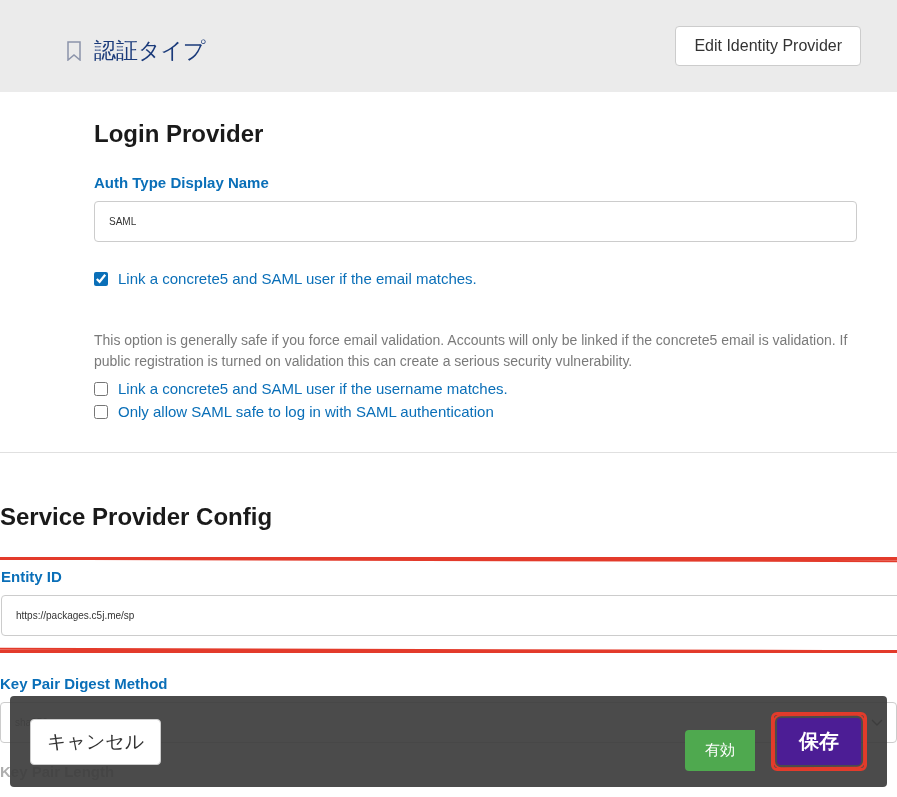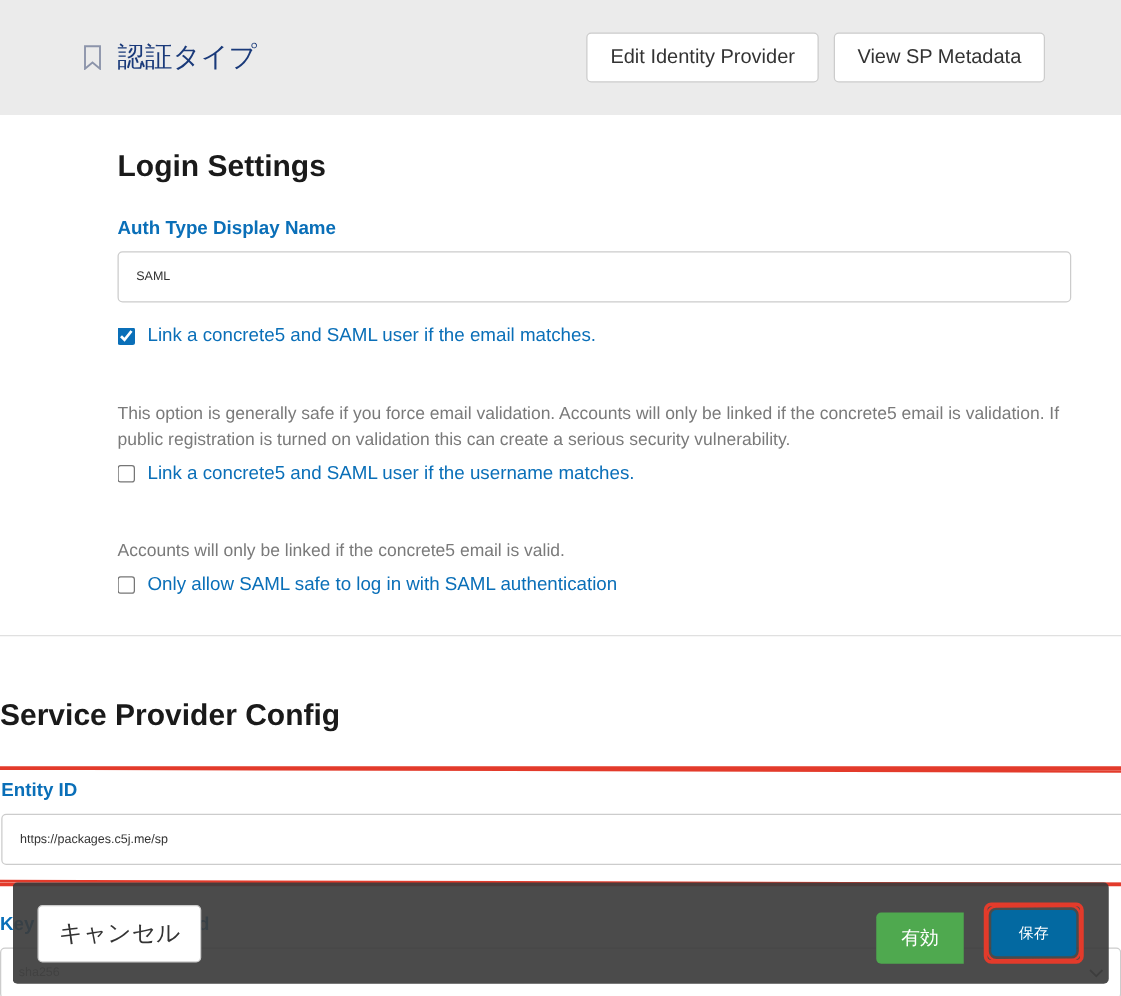--- a/index.html
+++ b/index.html
@@ -5,23 +5,23 @@
 * { box-sizing: border-box; margin: 0; padding: 0; }
 body {
   font-family: -apple-system, BlinkMacSystemFont, "Helvetica Neue", Arial, sans-serif;
   background: #fff;
   color: #333;
   font-size: 15px;
   width: 897px;
 }
 .header {
   background: #ebebeb;
-  padding: 26px 61px 26px 66px;
+  padding: 26px 36px 26px 66px;
   display: flex;
-  align-items: center;
+  align-items: flex-end;
   justify-content: space-between;
 }
 .header-left { display: flex; align-items: center; gap: 12px; }
 .bookmark-icon { width: 16px; height: 20px; stroke: #8c94aa; stroke-width: 1.5; fill: none; }
 .header-title { font-size: 22px; color: #1a3a7a; font-weight: 400; }
 .header-buttons { display: flex; gap: 12px; }
 .btn-outline {
   background: #fff;
   border: 1px solid #ccc;
   border-radius: 4px;
@@ -34,21 +34,21 @@
 .section-title { font-size: 24px; font-weight: 700; color: #1a1a1a; margin-bottom: 26px; }
 .field-label { font-size: 15px; font-weight: 700; color: #0a6fb8; margin-bottom: 10px; display: block; }
 .text-input {
   width: 100%;
   border: 1px solid #ccc;
   border-radius: 4px;
   padding: 14px 14px;
   font-size: 10px;
   color: #333;
 }
-.mb-wide { margin-bottom: 18px; }
+.mb-wide { margin-bottom: 28px; }
 .checkbox-row { display: flex; align-items: center; gap: 10px; margin-bottom: 6px; }
 .checkbox-row input[type="checkbox"] { width: 14px; height: 14px; accent-color: #0a6fb8; cursor: pointer; }
 .checkbox-label { color: #0a6fb8; font-size: 15px; cursor: pointer; }
 .help-text { color: #7a7a7a; font-size: 14px; line-height: 1.5; margin-bottom: 8px; margin-top: 43px; }
 .divider { border: none; border-top: 1px solid #e0e0e0; margin: 32px 0 0 0; width: 100%; }
 .section2 { padding: 50px 0 0 0; }
 .highlight-box {
   border: 3px solid #e33b2b;
   border-radius: 8px;
   padding: 8px 12px 14px 12px;
@@ -89,59 +89,57 @@
 }
 .save-highlight {
   border: 3px solid #e33b2b; border-radius: 6px; padding: 3px;
   display: inline-block; position: relative;
 }
 .save-highlight::before {
   content: ''; position: absolute; inset: -1px; border: 2px solid #e33b2b;
   border-radius: 8px; transform: rotate(-0.2deg); pointer-events: none;
 }
 .btn-save {
-  background: #0369a1; color: #fff; border: none; border-radius: 4px;
-  padding: 10px 22px; font-size: 12px; cursor: pointer;
+  background: #4c1d95; color: #fff; border: none; border-radius: 4px;
+  padding: 10px 22px; font-size: 20px; cursor: pointer; font-weight: bold;
 }
 </style>
 </head>
 <body>
 
 <div class="header">
   <div class="header-left">
     <svg class="bookmark-icon" viewBox="0 0 16 20">
         <path d="M2 1 H14 V19 L8 14 L2 19 Z"></path>
       </svg>
     <span class="header-title">認証タイプ</span>
   </div>
   <div class="header-buttons">
     <button class="btn-outline">Edit Identity Provider</button>
-    <button class="btn-outline">View SP Metadata</button>
   </div>
 </div>
 
 <div class="content">
-  <h2 class="section-title">Login Settings</h2>
+  <h2 class="section-title">Login Provider</h2>
 
   <div class="mb-wide">
     <label class="field-label">Auth Type Display Name</label>
     <input class="text-input" type="text" value="SAML" style="">
   </div>
 
   <div class="checkbox-row">
     <input type="checkbox" checked="" style="">
     <label class="checkbox-label">Link a concrete5 and SAML user if the email matches.</label>
   </div>
   <p class="help-text">This option is generally safe if you force email validation. Accounts will only be linked if the concrete5 email is validation. If public registration is turned on validation this can create a serious security vulnerability.</p>
 
   <div class="checkbox-row">
     <input type="checkbox" style="">
     <label class="checkbox-label">Link a concrete5 and SAML user if the username matches.</label>
   </div>
-  <p class="help-text">Accounts will only be linked if the concrete5 email is valid.</p>
 
   <div class="checkbox-row">
     <input type="checkbox" style="">
     <label class="checkbox-label">Only allow SAML safe to log in with SAML authentication</label>
   </div>
 </div>
 
 <hr class="divider">
 
 <div class="content section2">

